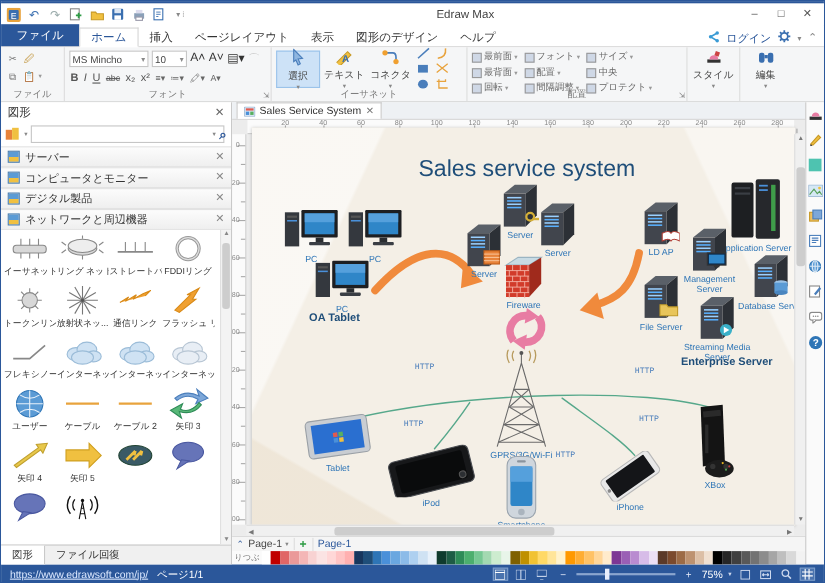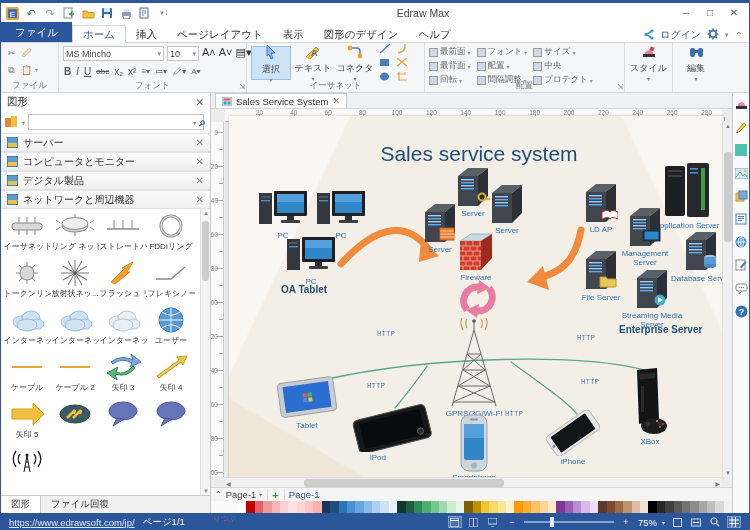--- a/index.html
+++ b/index.html
@@ -95,21 +95,21 @@
   .hscroll { position:absolute; left:13px; right:10px; bottom:0; height:10px; background:#f0f0f0; border-top:1px solid #ddd; }
   .hscroll .thumb { position:absolute; top:1px; left:80px; height:8px; width:200px; background:#cdcdcd; border-radius:3px; }
   .sarrow { position:absolute; font-size:6px; color:#777; }
   
   .pagetabs { height:14px; background:#f5f5f5; border-top:1px solid #d5d5d5; display:flex; align-items:center; gap:4px; padding:0 4px; font-size:9.5px; }
   .pagetabs .chev { color:#2b579a; font-size:8px; }
   .pagetabs .pgdd { display:flex; align-items:center; gap:3px; color:#444; border-right:1px solid #ddd; padding-right:5px; }
   .pagetabs .plus { color:#2d9b44; font-weight:bold; font-size:11px; border-right:1px solid #ddd; padding-right:5px; }
   .pagetabs .ptab { color:#2b579a; }
   .palette { height:12px; display:flex; align-items:stretch; background:#fafafa; }
-  .palette .plabel { font-size:7.5px; color:#777; padding:1px 2px 0 2px; white-space:nowrap;margin-top:12px; }
+  .palette .plabel { font-size:7.5px; color:#777; padding:1px 2px 0 2px; white-space:nowrap; }
   .palette .sw { flex:1; }
   
   .right-rail { width:17px; border-left:1px solid #c9c9c9; background:#fafafa; display:flex; flex-direction:column; align-items:center; padding-top:4px; gap:9px; }
   .rricon { width:14px; height:14px; display:flex; align-items:center; justify-content:center; }
   
   .statusbar { height:18px; background:#2b579a; display:flex; align-items:center; padding:0 8px; color:#fff; }
   .statusbar a { color:#dce9ff; font-size:9.5px; text-decoration:underline; }
   .statusbar .pginfo { color:#fff; font-size:9.5px; margin-left:8px; }
   .sb-right { margin-left:auto; display:flex; align-items:center; gap:5px; }
   .sb-ic { width:14px; height:12px; display:inline-flex; align-items:center; justify-content:center; font-size:9px; color:#e8eefc; }
@@ -207,21 +207,21 @@
           <span class="mi">📋</span>
           <span class="car" style="font-size:6px;color:#999">▾</span>
         </div>
     </div>
     <span class="glabel">ファイル</span>
   </div>
 
   <div class="rgroup" style="width:188px">
     <div class="gcol" style="flex:1">
       <div style="display:flex;gap:3px">
-        <span class="combo" style="width:101px">
+        <span class="combo" style="width:72px">
             <span>MS Mincho</span>
             <span class="car">▾</span>
           </span>
         <span class="combo" style="width:32px">
             <span>10</span>
             <span class="car">▾</span>
           </span>
         <span class="mi">A˄</span>
         <span class="mi">A˅</span>
         <span class="mi">▤▾</span>
@@ -479,20 +479,28 @@
                   <path transform="rotate(30 20 13)" d="M6,13 h28"></path>
                   <path transform="rotate(60 20 13)" d="M6,13 h28"></path>
                   <path transform="rotate(90 20 13)" d="M6,13 h28"></path>
                   <path transform="rotate(120 20 13)" d="M6,13 h28"></path>
                   <path transform="rotate(150 20 13)" d="M6,13 h28"></path>
                 </g>
                 <circle cx="20" cy="13" r="1.5" fill="#555"></circle>
               </svg>
             </div>
             <div class="clabel">放射状ネッ...</div>
+          </div>
+          <div class="cell">
+            <div class="cicon">
+              <svg width="40" height="26">
+                <path d="M6,15 l8,-5 -3,4 10,-6 -3,4 9,-5 7,-3 -5,5" fill="#f0a030" stroke="#d88a18"></path>
+              </svg>
+            </div>
+            <div class="clabel">通信リンク</div>
           </div>
           <div class="cell">
             <div class="cicon">
               <svg width="40" height="26">
                 <path d="M8,22 L22,8 L19,8 L30,2 L24,12 L27,12 L12,24 Z" fill="#f0a030" stroke="#d88a18"></path>
               </svg>
             </div>
             <div class="clabel">フラッシュ リンク</div>
           </div>
           <div class="cell">
@@ -962,21 +970,21 @@
                 </g>
               </svg></div>
             <div class="nlabel" style="left: 23px; top: 305px; width: 110px;">Tablet</div>
             <div class="node" style="left: 118px; top: 288px; width: 90px; height: 48px;"><svg width="90" height="48" viewBox="0 0 90 48">
                 <g transform="rotate(-14 45 24)">
                   <rect x="8" y="8" width="74" height="34" rx="5" fill="#17181a" stroke="#4a4d52"></rect>
                   <rect x="14" y="12" width="62" height="26" rx="2" fill="#0a0b0c"></rect>
                   <circle cx="72" cy="34" r="3" fill="#2c2f33" stroke="#555"></circle>
                 </g>
               </svg></div>
-            <div class="nlabel" style="left: 81px; top: 337px; width: 136px;">iPod</div>
+            <div class="nlabel" style="left: 95px; top: 337px; width: 136px;">iPod</div>
             <div class="node" style="left: 310px; top: 294px; width: 68px; height: 46px;"><svg width="68" height="46" viewBox="0 0 68 46">
                 <g transform="rotate(-35 34 23)">
                   <rect x="8" y="11" width="52" height="24" rx="4" fill="#e8e8e8" stroke="#b8b8b8"></rect>
                   <rect x="13" y="13.5" width="42" height="19" rx="1" fill="#141518"></rect>
                   <circle cx="10.8" cy="23" r="1.6" fill="#888"></circle>
                 </g>
               </svg></div>
             <div class="nlabel" style="left: 287px; top: 341px; width: 114px;">iPhone</div>
             <div class="node" style="left: 398px; top: 250px; width: 46px; height: 70px;"><svg width="46" height="70" viewBox="0 0 46 70">
                 <polygon points="10,4 30,2 32,54 12,58" fill="#141414"></polygon>

